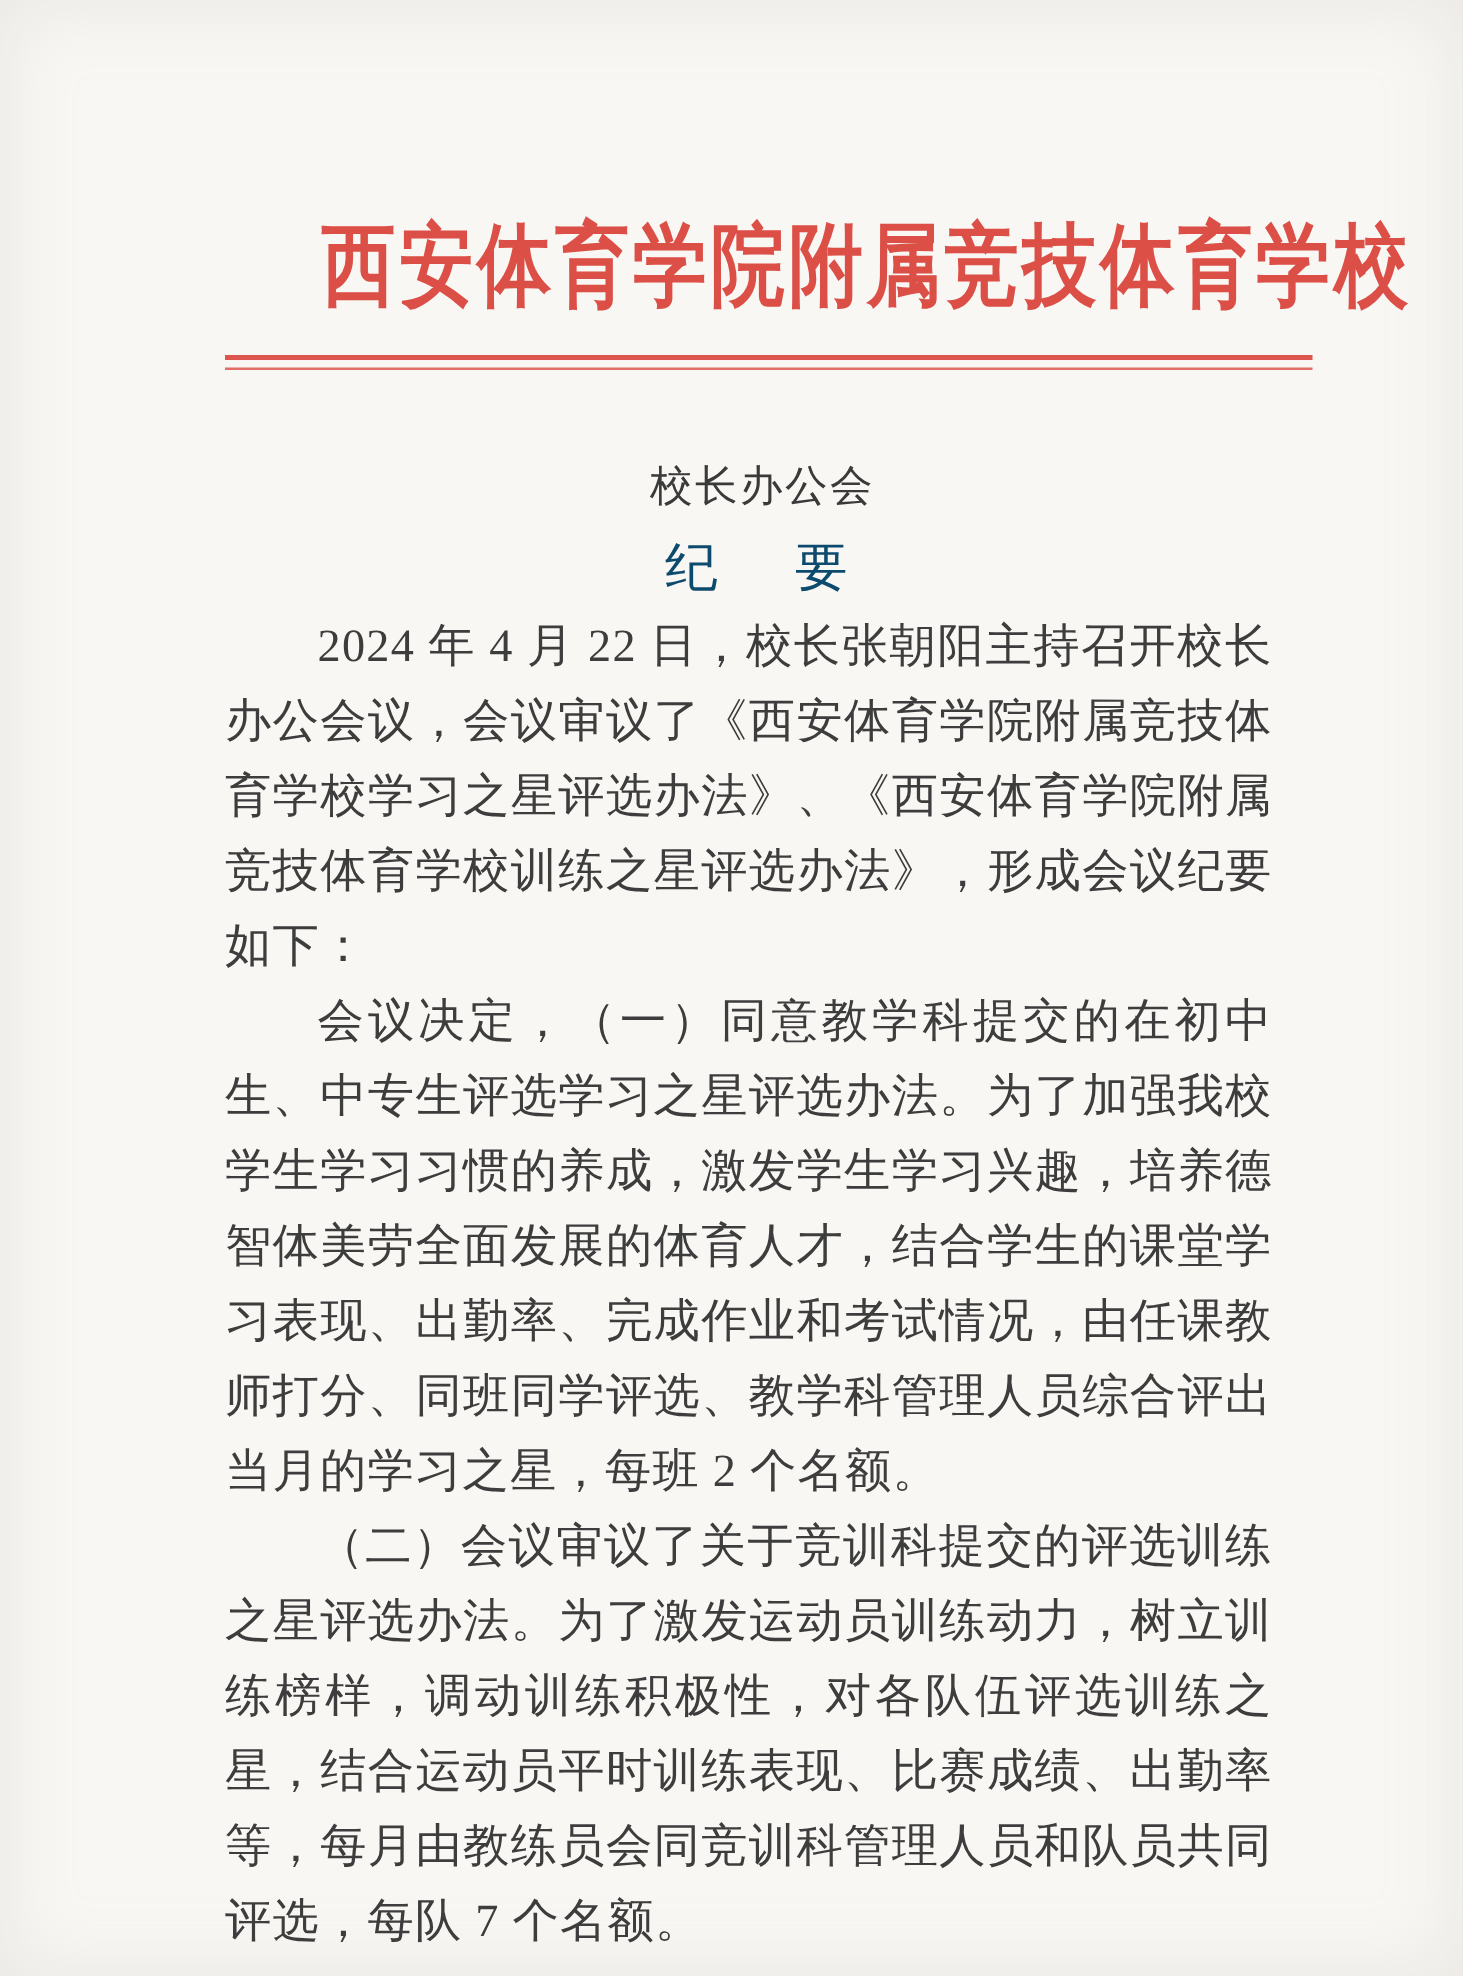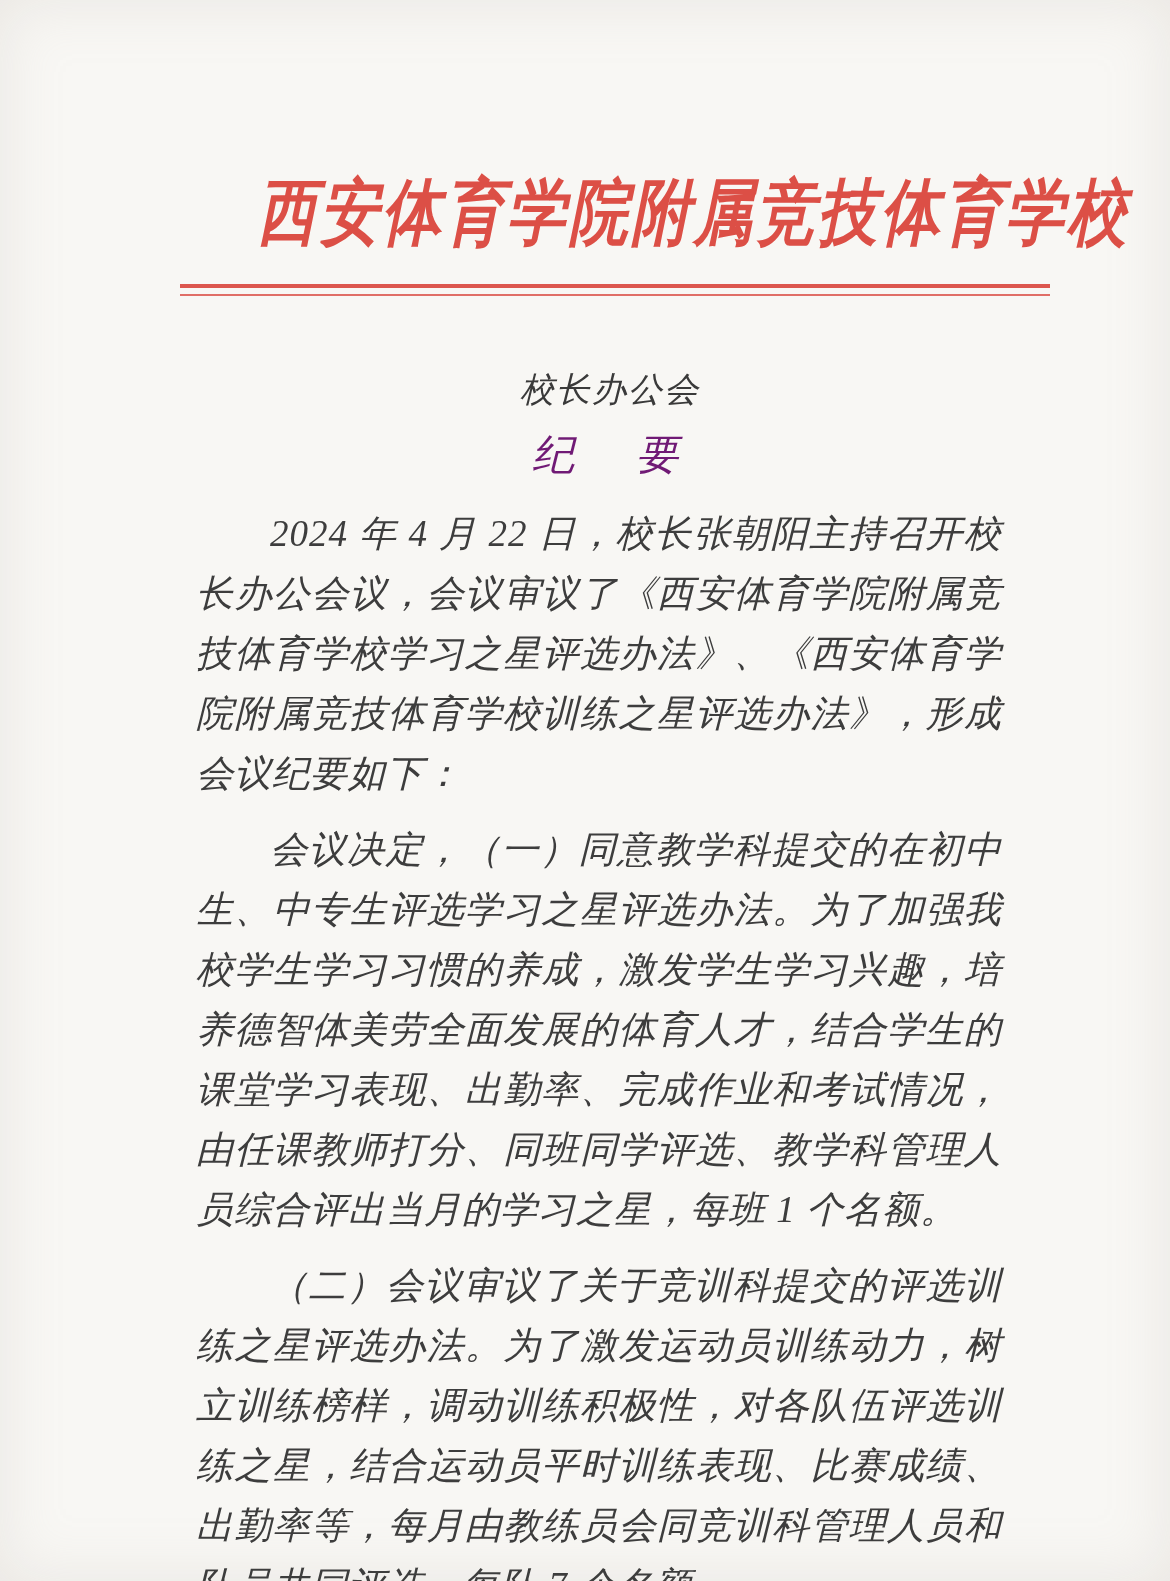--- a/index.html
+++ b/index.html
@@ -13,21 +13,20 @@
   .page {
     position: relative;
     width: 1170px;
     height: 1581px;
     margin: 0 auto;
     background: var(--background);
     box-shadow: inset 0 0 60px rgba(190,185,175,0.25);
     font-family: "Liberation Serif", "DejaVu Serif", serif;
     color: var(--text);
     overflow: hidden;
-    font-style: italic;
   }
   .letterhead {
     position: absolute;
     top: 163px;
     left: 178px;
     width: 880px;
     text-align: center;
     font-size: 72px;
     line-height: 100px;
     font-weight: bold;
@@ -68,35 +67,35 @@
   .doc-subtitle {
     position: absolute;
     top: 430px;
     left: 180px;
     width: 860px;
     text-align: center;
     font-size: 42px;
     line-height: 50px;
     font-weight: normal;
     letter-spacing: 10px;
-    color: #701a75;
+    color: #0c4a6e;
   }
   .doc-body {
     position: absolute;
     top: 488px;
     left: 180px;
     width: 838px;
     font-size: 37px;
     line-height: 60px;
     text-align: justify;
     color: var(--text);
   }
   .doc-body p {
     text-indent: 2em;
-    margin: 16px;
+    margin: 0;
     letter-spacing: 1px;
   }
 </style>
 </head>
 <body>
 
 <div class="page">
 
   <h1 class="letterhead">西安体育学院附属竞技体育学校</h1>
 
@@ -104,17 +103,17 @@
     <div class="rule-thick"></div>
     <div class="rule-thin"></div>
   </div>
 
   <h2 class="doc-title">校长办公会</h2>
 
   <h3 class="doc-subtitle">纪　要</h3>
 
   <div class="doc-body">
     <p>2024 年 4 月 22 日，校长张朝阳主持召开校长办公会议，会议审议了《西安体育学院附属竞技体育学校学习之星评选办法》、《西安体育学院附属竞技体育学校训练之星评选办法》，形成会议纪要如下：</p>
-    <p>会议决定，（一）同意教学科提交的在初中生、中专生评选学习之星评选办法。为了加强我校学生学习习惯的养成，激发学生学习兴趣，培养德智体美劳全面发展的体育人才，结合学生的课堂学习表现、出勤率、完成作业和考试情况，由任课教师打分、同班同学评选、教学科管理人员综合评出当月的学习之星，每班 1 个名额。</p>
+    <p>会议决定，（一）同意教学科提交的在初中生、中专生评选学习之星评选办法。为了加强我校学生学习习惯的养成，激发学生学习兴趣，培养德智体美劳全面发展的体育人才，结合学生的课堂学习表现、出勤率、完成作业和考试情况，由任课教师打分、同班同学评选、教学科管理人员综合评出当月的学习之星，每班 2 个名额。</p>
     <p>（二）会议审议了关于竞训科提交的评选训练之星评选办法。为了激发运动员训练动力，树立训练榜样，调动训练积极性，对各队伍评选训练之星，结合运动员平时训练表现、比赛成绩、出勤率等，每月由教练员会同竞训科管理人员和队员共同评选，每队 7 个名额。</p>
   </div>
 
 </div>
 
 </body></html>

